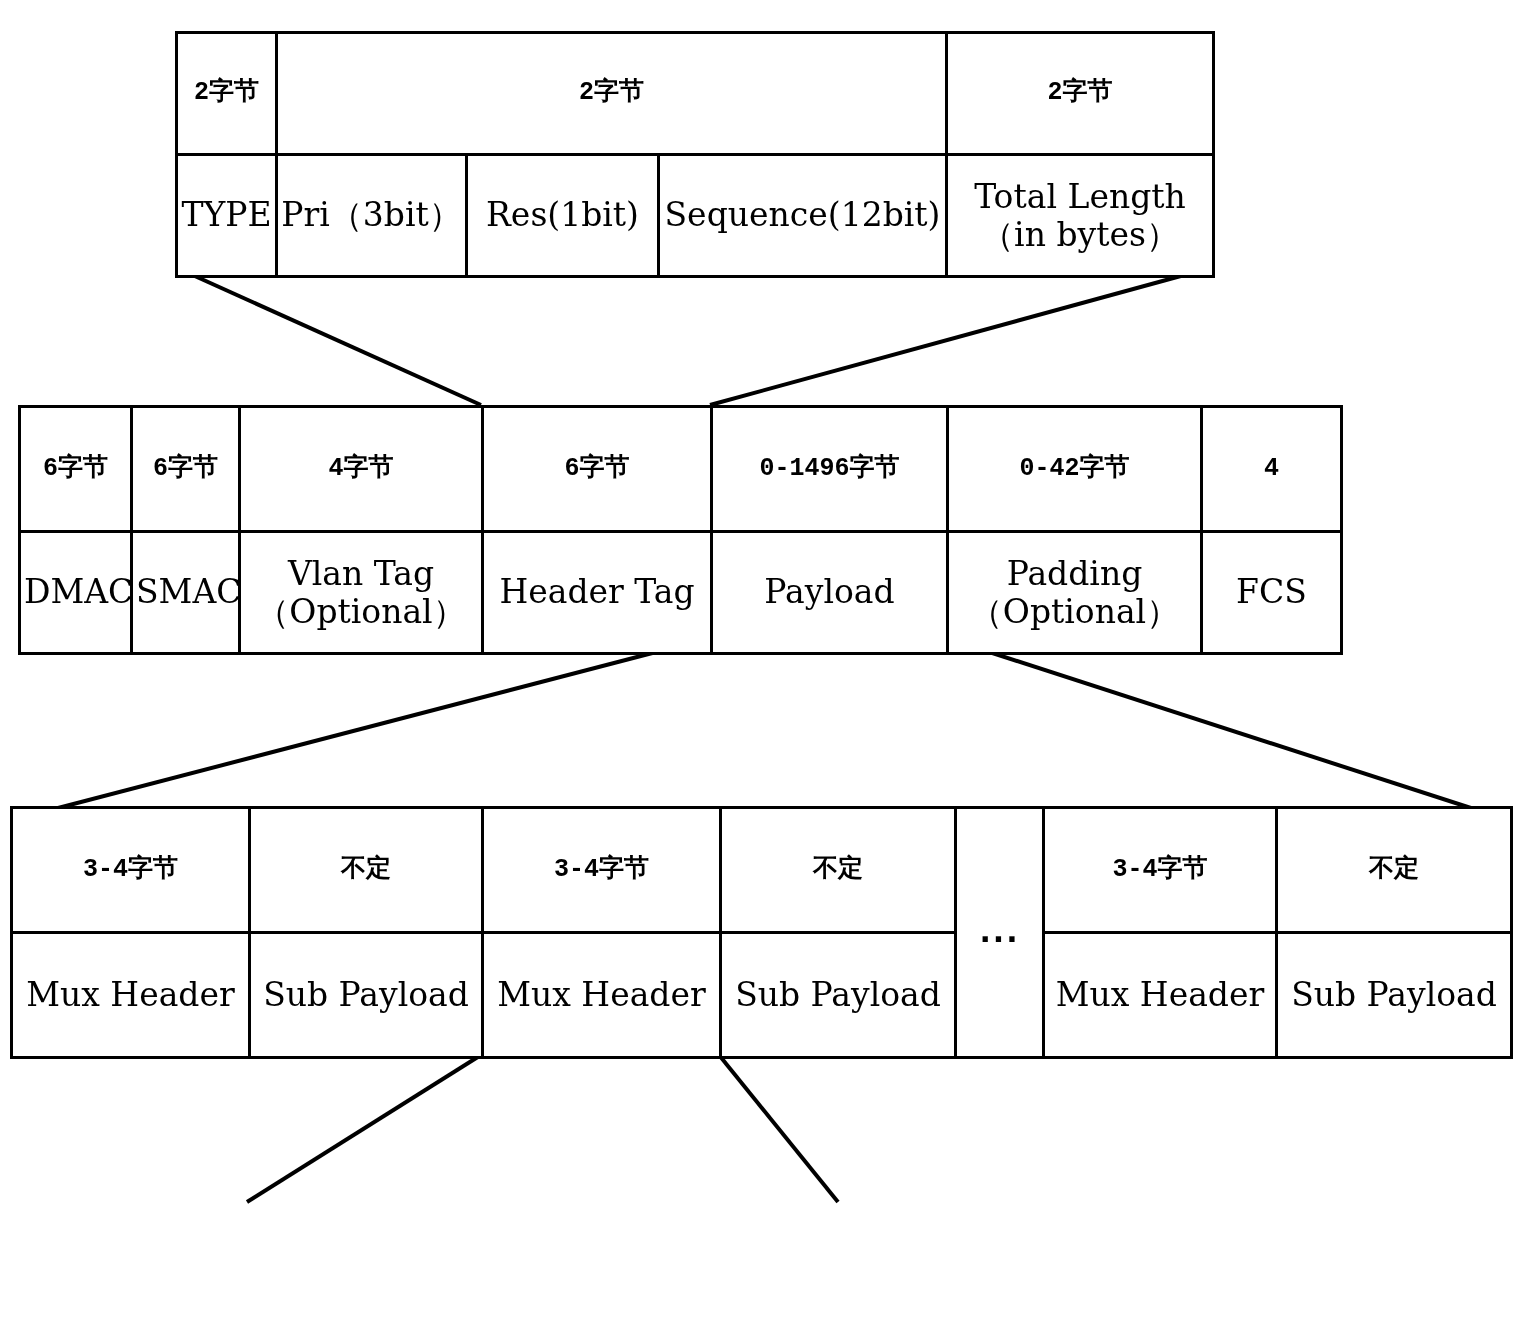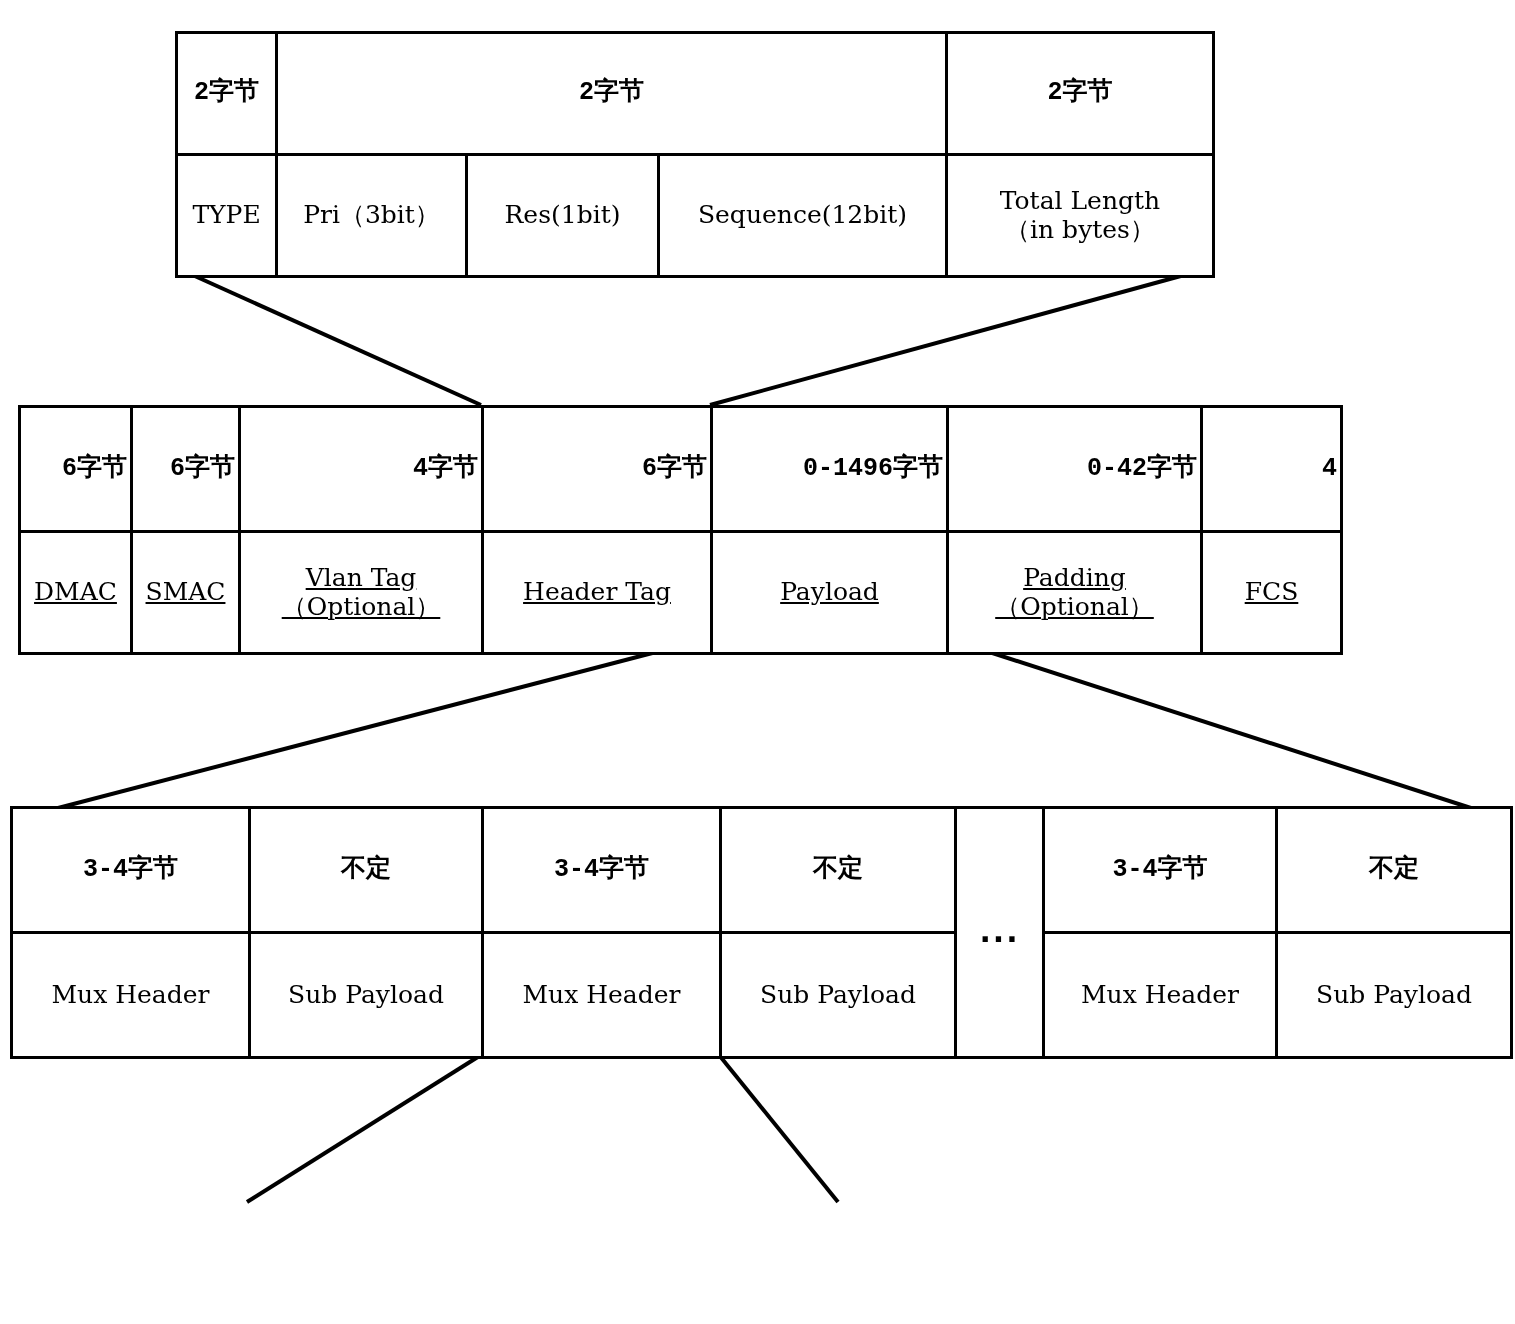--- a/index.html
+++ b/index.html
@@ -31,21 +31,21 @@
     position: absolute;
     border-collapse: collapse;
     table-layout: fixed;
     background: #ffffff;
   }
   .frame-table td {
     border: 3px solid #000000;
     text-align: center;
     vertical-align: middle;
     font-family: "DejaVu Serif", "Liberation Serif", serif;
-    font-size: 25px;
+    font-size: 33px;
     line-height: 1.22;
     padding: 2px 3px;
     background: #ffffff;
     white-space: nowrap;
   }
   .frame-table td.cjk {
     font-family: Liberation Mono, monospace;
     font-weight: bold;
     font-size: 25px;
   }
@@ -68,22 +68,22 @@
   }
 
   
   #table-header     { left: 175px; top: 31px;   width: 1037px; }
   #table-ethernet   { left: 18px;  top: 405px;  width: 1322px; }
   #table-mux        { left: 10px;  top: 806px;  width: 1500px; }
   #table-muxheader  { left: 245px; top: 1202px; width: 595px; }
 
   #table-header tr.sizes td     { height: 115px; }
   #table-header tr.fields td    { height: 115px; }
-  #table-ethernet tr.sizes td   { height: 118px; text-align: right; }
-  #table-ethernet tr.fields td  { height: 115px; text-decoration: underline; }
+  #table-ethernet tr.sizes td   { height: 118px; }
+  #table-ethernet tr.fields td  { height: 115px; }
   #table-mux tr.sizes td        { height: 118px; }
   #table-mux tr.fields td       { height: 118px; }
   #table-muxheader tr td        { height: 104px; }
 </style>
 </head>
 <body>
 
 <div id="canvas">
 
   <svg class="connectors" viewBox="0 0 1515 1324" xmlns="http://www.w3.org/2000/svg">

